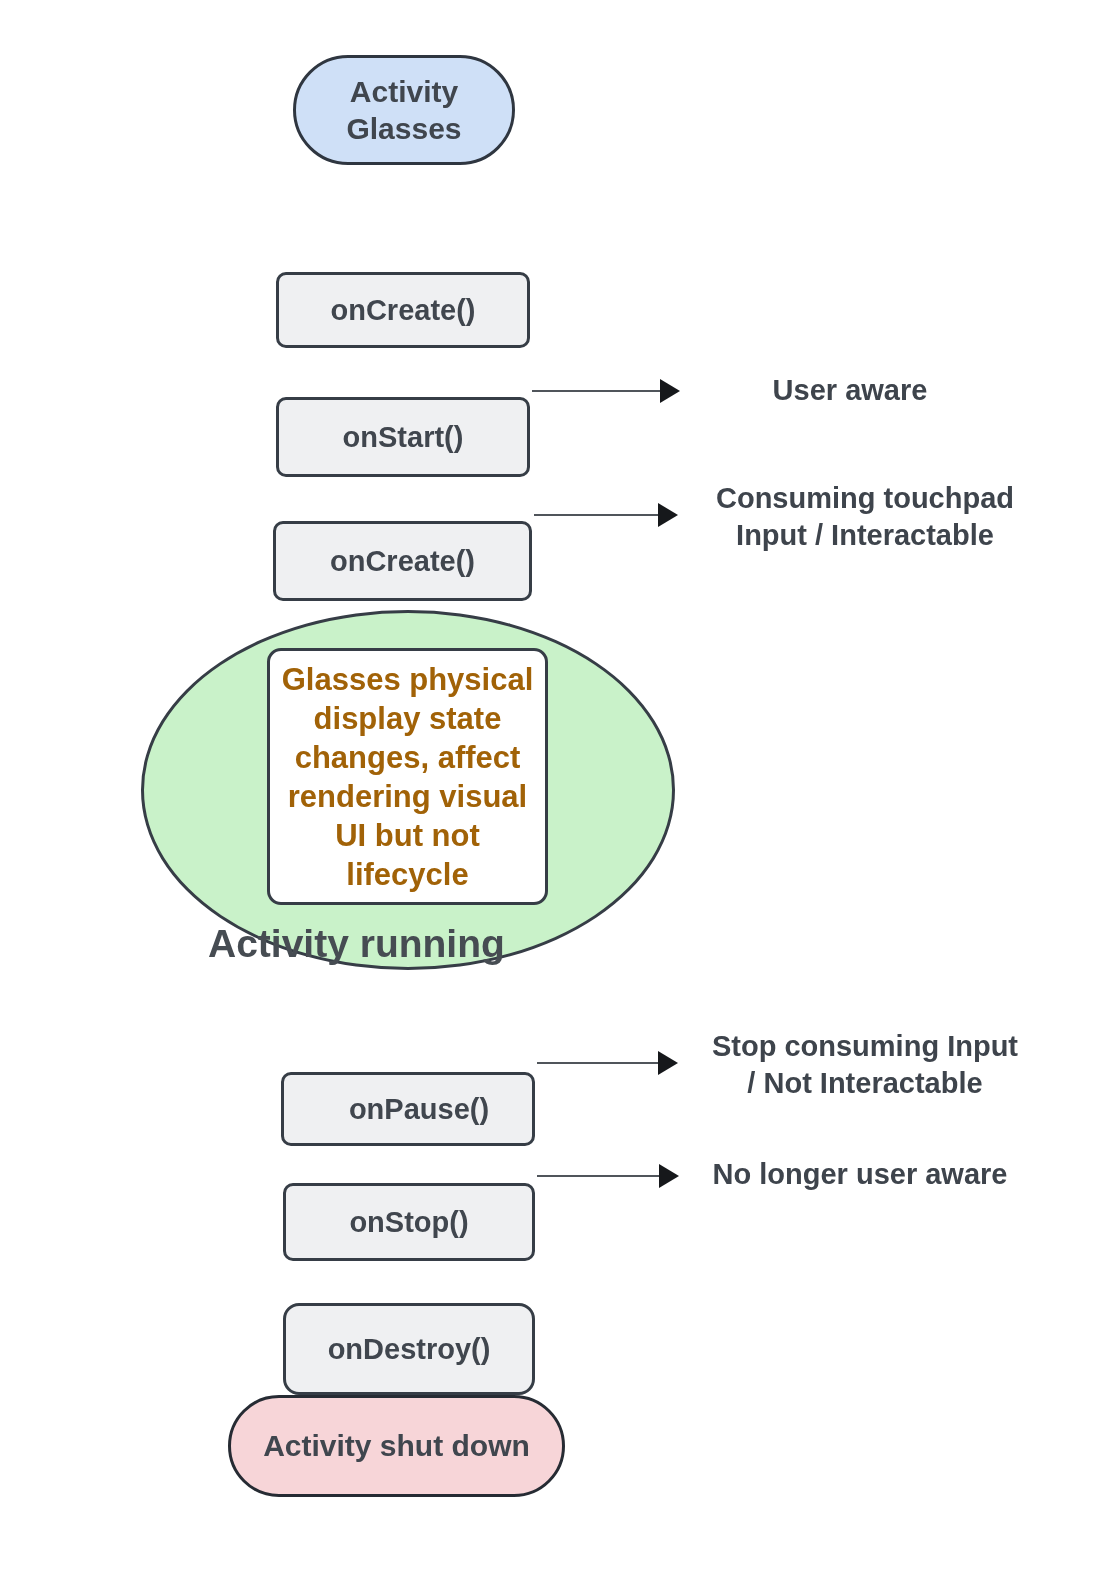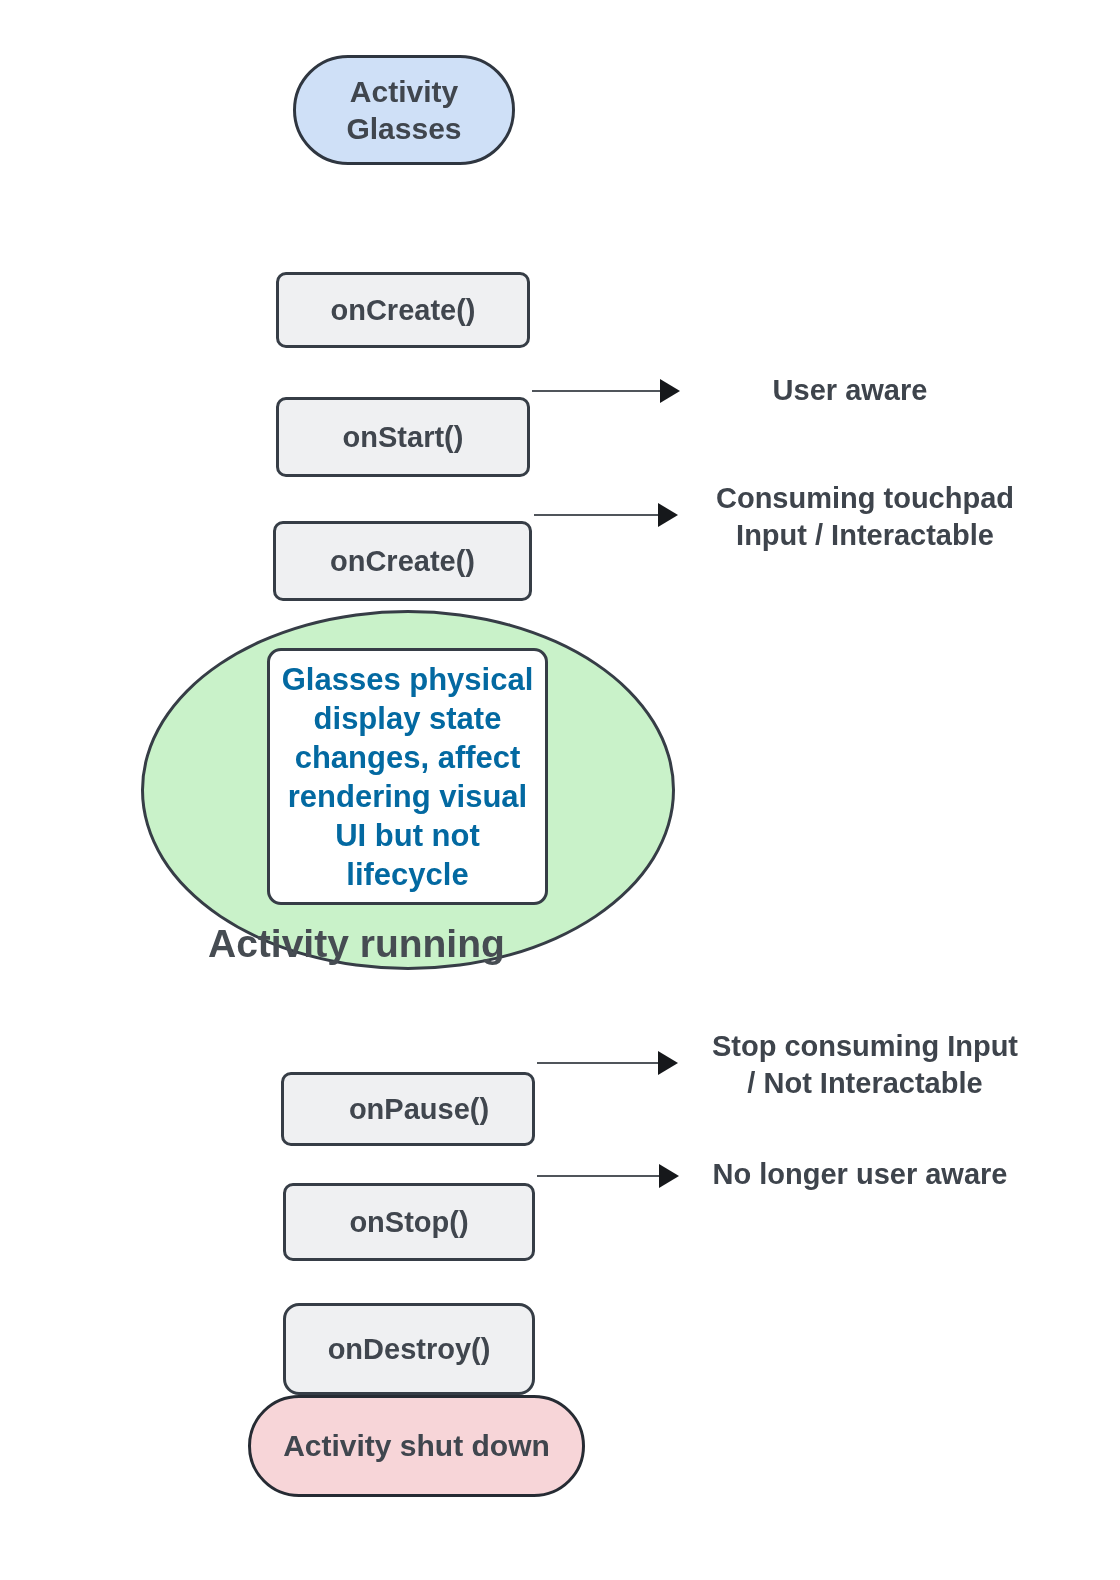--- a/index.html
+++ b/index.html
@@ -55,21 +55,21 @@
     position: absolute;
     box-sizing: border-box;
     background: #ffffff;
     border: 3px solid #363d46;
     border-radius: 14px;
     display: flex;
     align-items: center;
     justify-content: center;
     text-align: center;
     white-space: pre-line;
-    color: #0369a1;
+    color: #a16207;
     font-size: 31px;
     line-height: 39px;
   }
   .ellipse-label {
     position: absolute;
     text-align: left;
     font-size: 39px;
     color: #464c52;
   }
   .annotation {
@@ -142,15 +142,15 @@
 
   <div class="node lifecycle-box" style="left:283px; top:1137px; width:252px; height:78px;">onStop()</div>
   <div class="arrow" style="left:537px; top:1164px; width:142px;">
     <div class="arrow-line" style="width:124px;"></div>
     <div class="arrow-head" style="left:122px;"></div>
   </div>
   <div class="annotation" style="left:675px; top:1156px; width:370px;">No longer user aware</div>
 
   <div class="node lifecycle-box" style="left:283px; top:1257px; width:252px; height:92px;border-radius:16px;">onDestroy()</div>
 
-  <div class="node pill pill-pink" style="left:248px; top:1395px; width:337px; height:102px;">Activity shut down</div>
+  <div class="node pill pill-pink" style="left:228px; top:1395px; width:337px; height:102px;">Activity shut down</div>
 
 </div>
 
 </body></html>

